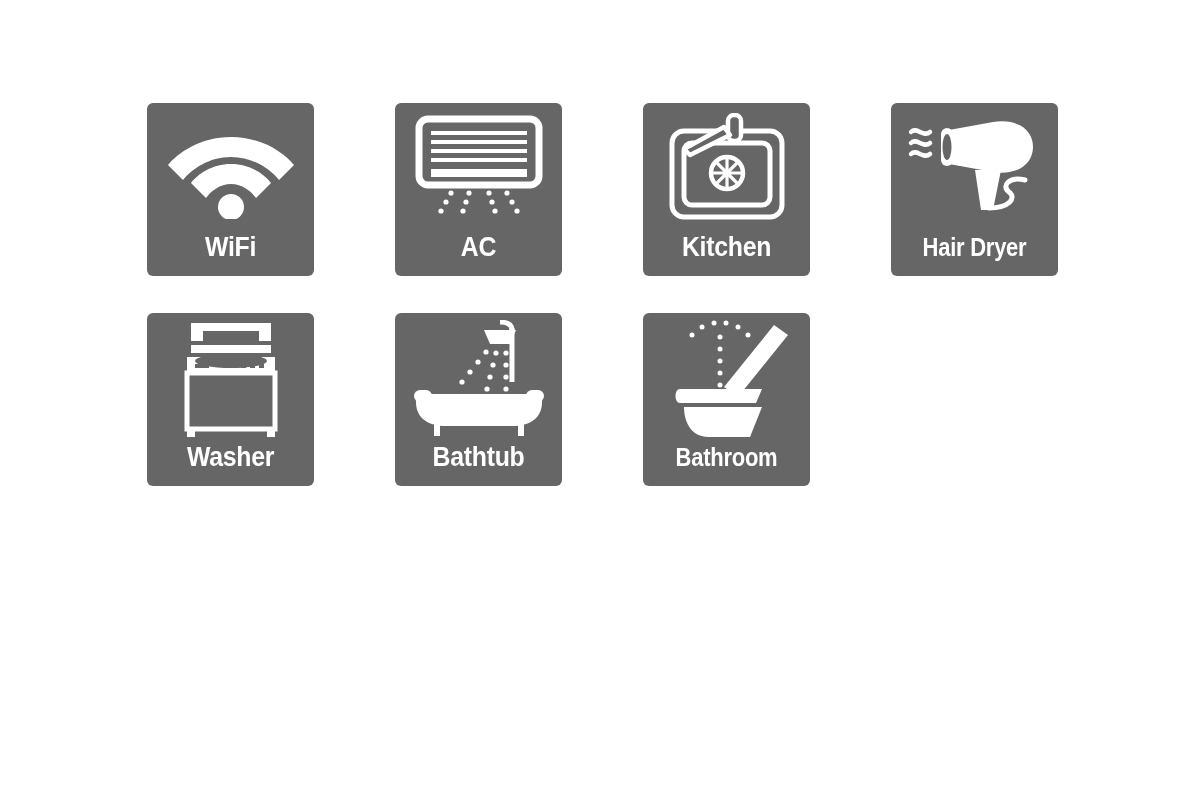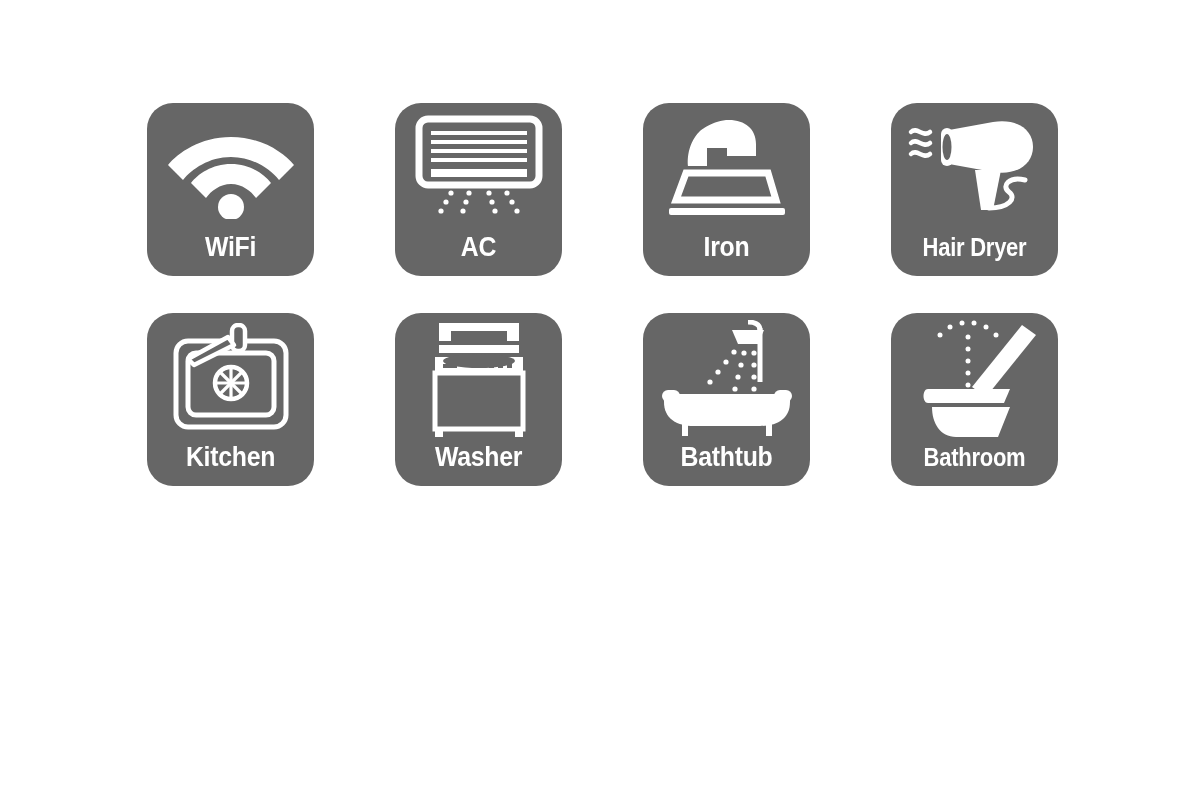--- a/index.html
+++ b/index.html
@@ -21,21 +21,21 @@
     height: 593px;
     display: grid;
     grid-template-columns: repeat(4, 167px);
     grid-template-rows: repeat(3, 173px);
     column-gap: 81px;
     row-gap: 37px;
   }
   .tile {
     position: relative;
     background: #666666;
-    border-radius: 26px;
+    border-radius: 6px;
     overflow: hidden;
   }
   .tile-glyph {
     position: absolute;
     left: 0;
     top: 0;
     width: 167px;
     height: 132px;
     display: flex;
     align-items: center;
@@ -107,66 +107,56 @@
             <circle cx="81" cy="96" r="2.6"></circle>
           <circle cx="93" cy="78" r="2.6"></circle>
             <circle cx="98" cy="87" r="2.6"></circle>
             <circle cx="103" cy="96" r="2.6"></circle>
         </g>
       </svg>
     </div>
     <div class="tile-label">AC</div>
   </div>
 
-  <div class="tile">
-    <div class="tile-glyph">
-      <svg width="128" height="102" viewBox="0 0 128 102" fill="#ffffff">
-        <path d="M37 13 C 37 13 50 2 66 2 C 82 2 93 11 93 26 L 93 38 L 64 38 L 64 30 L 44 30 L 44 48 L 25 48 C 25 48 22 28 37 13 Z"></path>
-        <path d="M23 55 L 105 55 L 113 82 L 13 82 Z" fill="none" stroke="#ffffff" stroke-width="7"></path>
-        <rect x="6" y="90" width="116" height="7" rx="2"></rect>
-      </svg>
-    </div>
-    <div class="tile-label">Iron</div>
-  </div>
-
-  <div class="tile">
-    <div class="tile-glyph">
-      <svg width="140" height="110" viewBox="0 0 140 110" fill="none">
-        <g stroke="#ffffff" stroke-width="4.5" stroke-linecap="round" fill="none">
-          <path d="M6 18 C 12 12, 18 24, 25 18"></path>
-          <path d="M6 29 C 12 23, 18 35, 25 29"></path>
-          <path d="M6 40 C 12 34, 18 46, 25 40"></path>
-        </g>
-        <path d="M44 16 L 88 8 C 112 4 128 16 128 33 C 128 50 112 62 88 58 L 44 50 Z" fill="#ffffff"></path>
-        <rect x="36" y="14" width="12" height="38" rx="6" fill="#ffffff"></rect>
-        <ellipse cx="42" cy="33" rx="4.5" ry="13" fill="#666666"></ellipse>
-        <path d="M70 56 L 96 56 L 88 96 L 76 96 Z" fill="#ffffff"></path>
-        <path d="M84 94 C 104 94, 112 84, 104 78 C 96 72, 104 62, 120 66" stroke="#ffffff" stroke-width="5" fill="none" stroke-linecap="round"></path>
-      </svg>
-    </div>
-    <div class="tile-label wide">Hair Dryer</div>
-  </div>
 
   <div class="tile">
     <div class="tile-glyph">
       <svg width="126" height="112" viewBox="0 0 126 112" fill="none">
         <rect x="8" y="18" width="110" height="86" rx="12" stroke="#ffffff" stroke-width="5" fill="none"></rect>
         <rect x="20" y="30" width="86" height="62" rx="8" stroke="#ffffff" stroke-width="5" fill="none"></rect>
         <rect x="64" y="2" width="13" height="26" rx="6" stroke="#ffffff" stroke-width="4.5" fill="#666666"></rect>
         <path d="M66 22 L 26 42 L 20 36 L 60 14 Z" stroke="#ffffff" stroke-width="4.5" fill="#666666" stroke-linejoin="round"></path>
         <circle cx="63" cy="60" r="16" stroke="#ffffff" stroke-width="4.5" fill="none"></circle>
         <g stroke="#ffffff" stroke-width="3.2">
           <line x1="63" y1="45" x2="63" y2="75"></line>
           <line x1="48" y1="60" x2="78" y2="60"></line>
           <line x1="52" y1="49" x2="74" y2="71"></line>
           <line x1="74" y1="49" x2="52" y2="71"></line>
         </g>
       </svg>
     </div>
     <div class="tile-label">Kitchen</div>
+  </div>
+
+  <div class="tile">
+    <div class="tile-glyph">
+      <svg width="140" height="110" viewBox="0 0 140 110" fill="none">
+        <g stroke="#ffffff" stroke-width="4.5" stroke-linecap="round" fill="none">
+          <path d="M6 18 C 12 12, 18 24, 25 18"></path>
+          <path d="M6 29 C 12 23, 18 35, 25 29"></path>
+          <path d="M6 40 C 12 34, 18 46, 25 40"></path>
+        </g>
+        <path d="M44 16 L 88 8 C 112 4 128 16 128 33 C 128 50 112 62 88 58 L 44 50 Z" fill="#ffffff"></path>
+        <rect x="36" y="14" width="12" height="38" rx="6" fill="#ffffff"></rect>
+        <ellipse cx="42" cy="33" rx="4.5" ry="13" fill="#666666"></ellipse>
+        <path d="M70 56 L 96 56 L 88 96 L 76 96 Z" fill="#ffffff"></path>
+        <path d="M84 94 C 104 94, 112 84, 104 78 C 96 72, 104 62, 120 66" stroke="#ffffff" stroke-width="5" fill="none" stroke-linecap="round"></path>
+      </svg>
+    </div>
+    <div class="tile-label wide">Hair Dryer</div>
   </div>
 
 
 
 
 
   <div class="tile">
     <div class="tile-glyph">
       <svg width="104" height="120" viewBox="0 0 104 120" fill="none">
         <path d="M12 4 L 12 22 L 24 22 L 24 12 L 80 12 L 80 22 L 92 22 L 92 4 Z" fill="#ffffff"></path>

